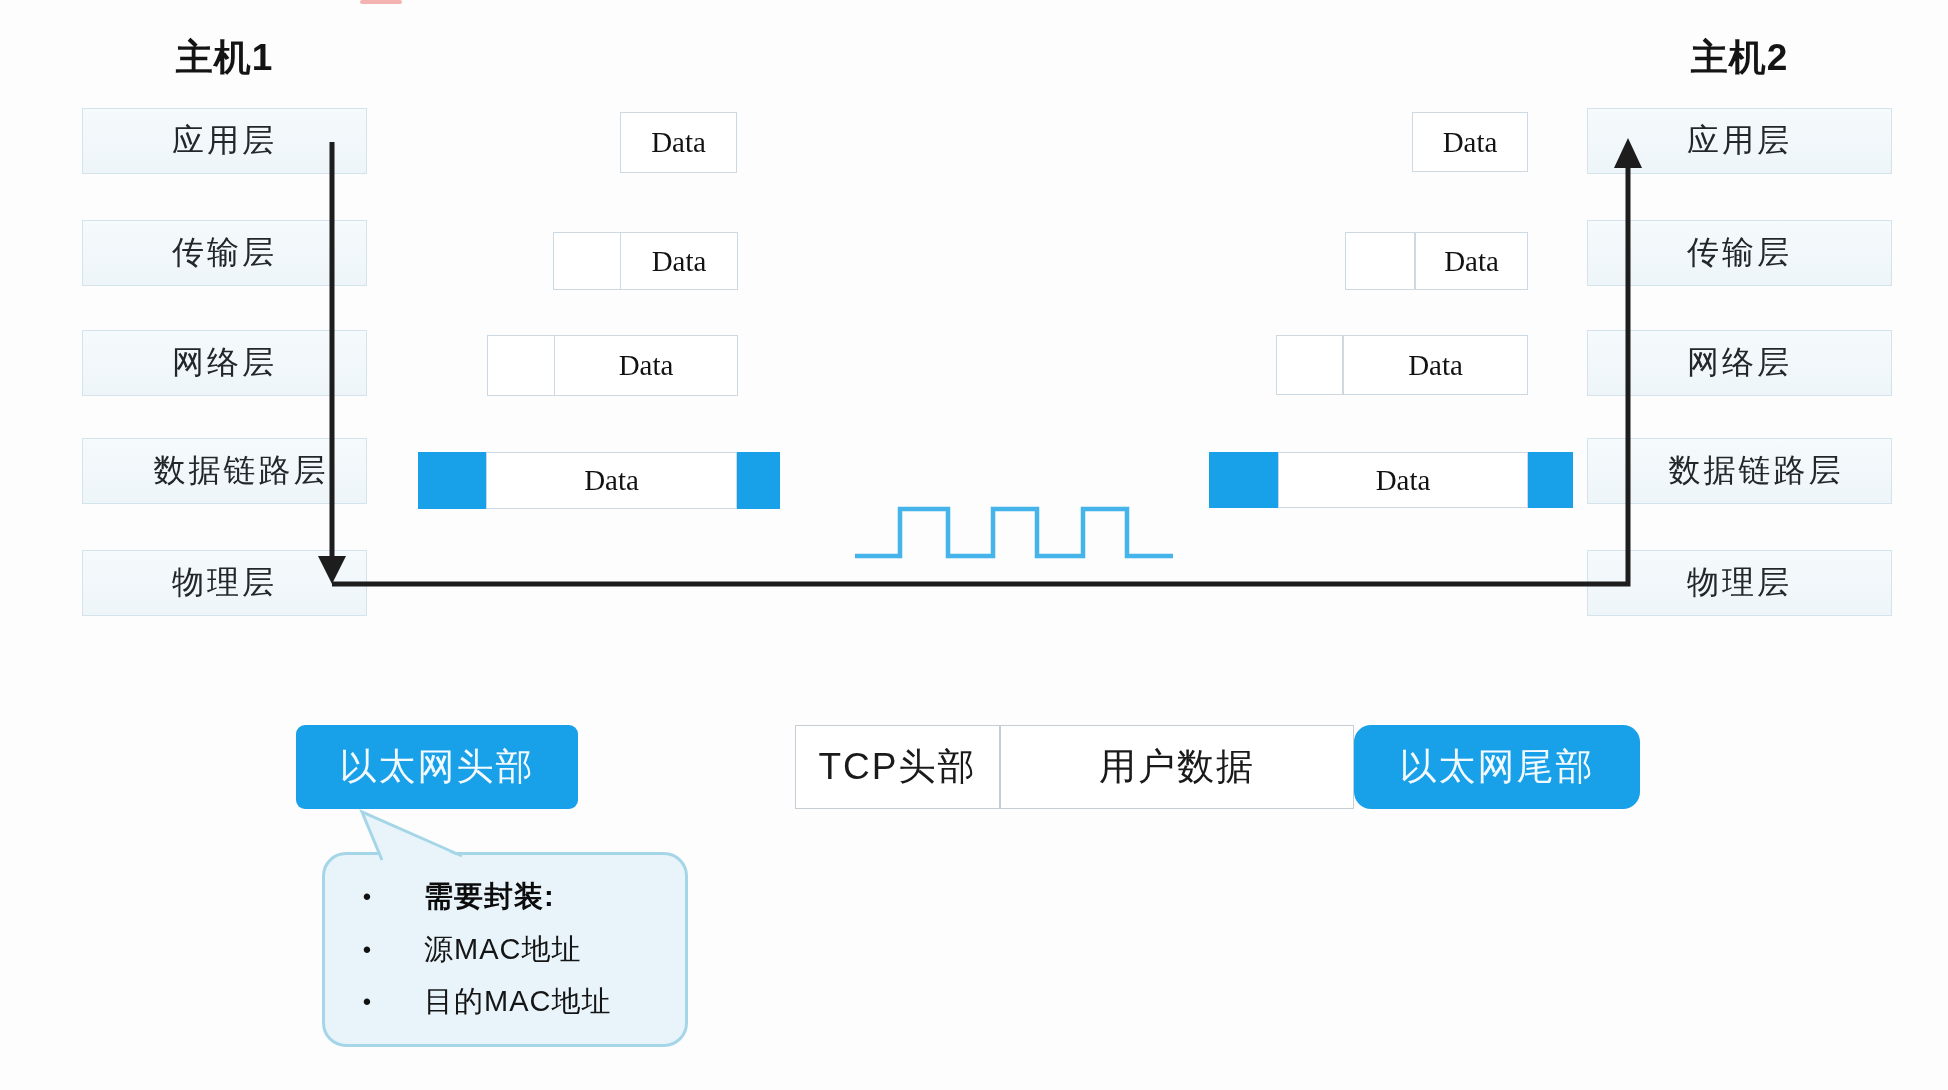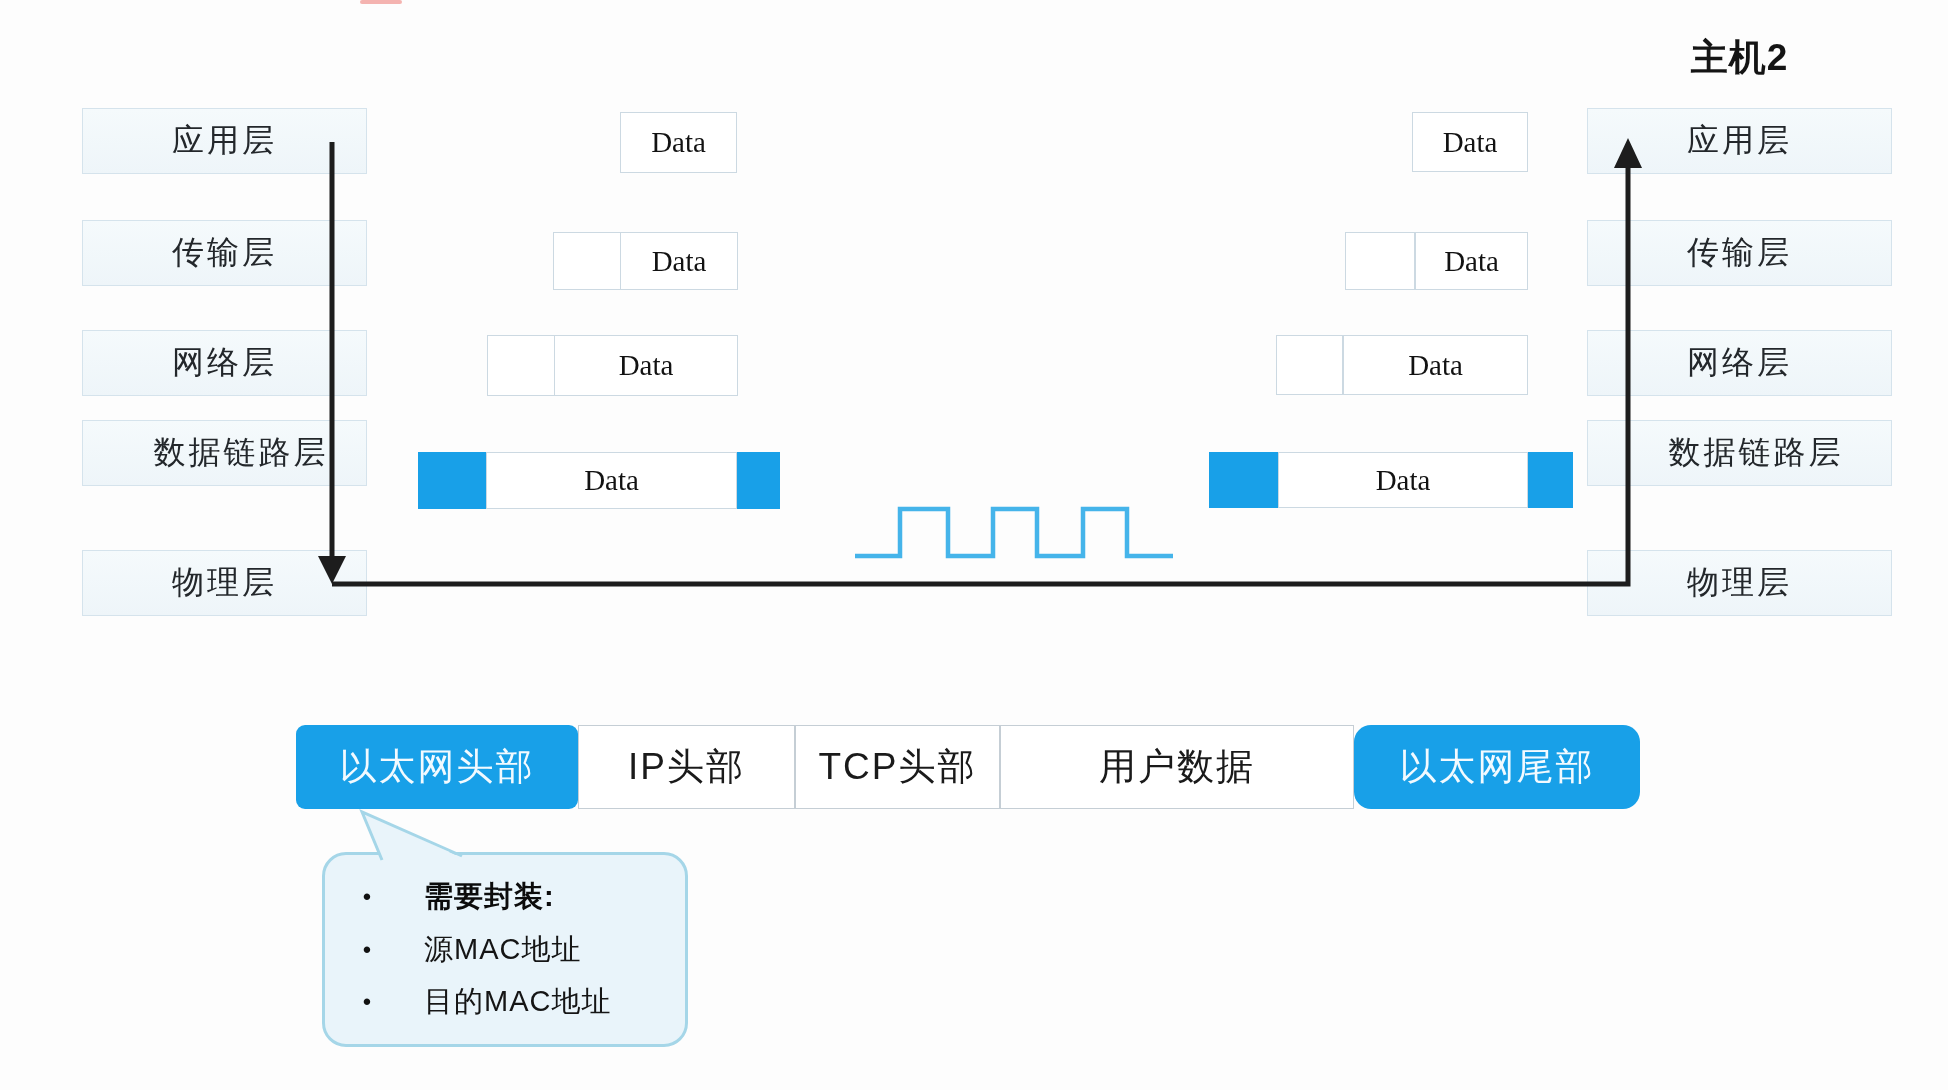--- a/index.html
+++ b/index.html
@@ -12,21 +12,21 @@
   .host-title.h1{left:82px;width:285px;}
   .host-title.h2{left:1587px;width:305px;}
 
   
   .layer-box{position:absolute;box-sizing:border-box;height:66px;
              background:linear-gradient(180deg,#f5fafc 0%,#eef5f9 100%);
              border:1px solid #d5e3ec;display:flex;align-items:center;justify-content:center;
              font-size:32px;color:#23272b;letter-spacing:3px;}
   .layer-box.left{left:82px;width:285px;}
   .layer-box.right{left:1587px;width:305px;}
-  .row-y0{top:108px;}.row-y1{top:220px;}.row-y2{top:330px;}.row-y3{top:420px;padding-left:33px;}.row-y4{top:550px;}
+  .row-y0{top:108px;}.row-y1{top:220px;}.row-y2{top:330px;}.row-y3{top:438px;padding-left:33px;}.row-y4{top:550px;}
 
   
   .data-box,.hdr-box{position:absolute;box-sizing:border-box;background:#ffffff;
              border:1px solid #ccd9e2;display:flex;align-items:center;justify-content:center;}
   .data-box{font-family:Liberation Serif, serif;font-size:29px;color:#121212;}
   .blue-block{position:absolute;background:#18a0e8;}
 
   
   .frame-seg{position:absolute;top:725px;height:84px;box-sizing:border-box;
              display:flex;align-items:center;justify-content:center;font-size:37px;letter-spacing:2px;}
@@ -48,20 +48,21 @@
 
   
   .artifact-red{position:absolute;left:360px;top:0;width:42px;height:4px;
                 background:#f2a6a2;border-radius:2px;opacity:.85;}
 </style>
 </head>
 <body>
 
 <div class="stage">
 
+  <div class="host-title h1">主机1</div>
   <div class="host-title h2">主机2</div>
 
   <div class="layer-box left row-y0">应用层</div>
   <div class="layer-box left row-y1">传输层</div>
   <div class="layer-box left row-y2">网络层</div>
   <div class="layer-box left row-y3">数据链路层</div>
   <div class="layer-box left row-y4">物理层</div>
 
   <div class="layer-box right row-y0">应用层</div>
   <div class="layer-box right row-y1">传输层</div>
@@ -87,21 +88,20 @@
   <div class="data-box" style="left:1415px;top:232px;width:113px;height:58px;">Data</div>
 
   <div class="hdr-box" style="left:1276px;top:335px;width:67px;height:60px;"></div>
   <div class="data-box" style="left:1343px;top:335px;width:185px;height:60px;">Data</div>
 
   <div class="blue-block" style="left:1209px;top:452px;width:69px;height:56px;"></div>
   <div class="data-box" style="left:1278px;top:452px;width:250px;height:56px;">Data</div>
   <div class="blue-block" style="left:1528px;top:452px;width:45px;height:56px;"></div>
 
   <div class="frame-seg blue" style="left:296px;width:282px;border-radius:9px;">以太网头部</div>
-  <div class="frame-seg white" style="left:578px;width:217px;">IP头部</div>
   <div class="frame-seg white" style="left:1000px;width:354px;">用户数据</div>
   <div class="frame-seg white" style="left:795px;width:205px;">TCP头部</div>
   <div class="frame-seg blue" style="left:1354px;width:286px;border-radius:17px;">以太网尾部</div>
 
   <div class="callout">
     <div class="callout-item bold">
       <span class="callout-bullet">•</span>
       <span class="callout-text">需要封装:</span>
     </div>
     <div class="callout-item">

